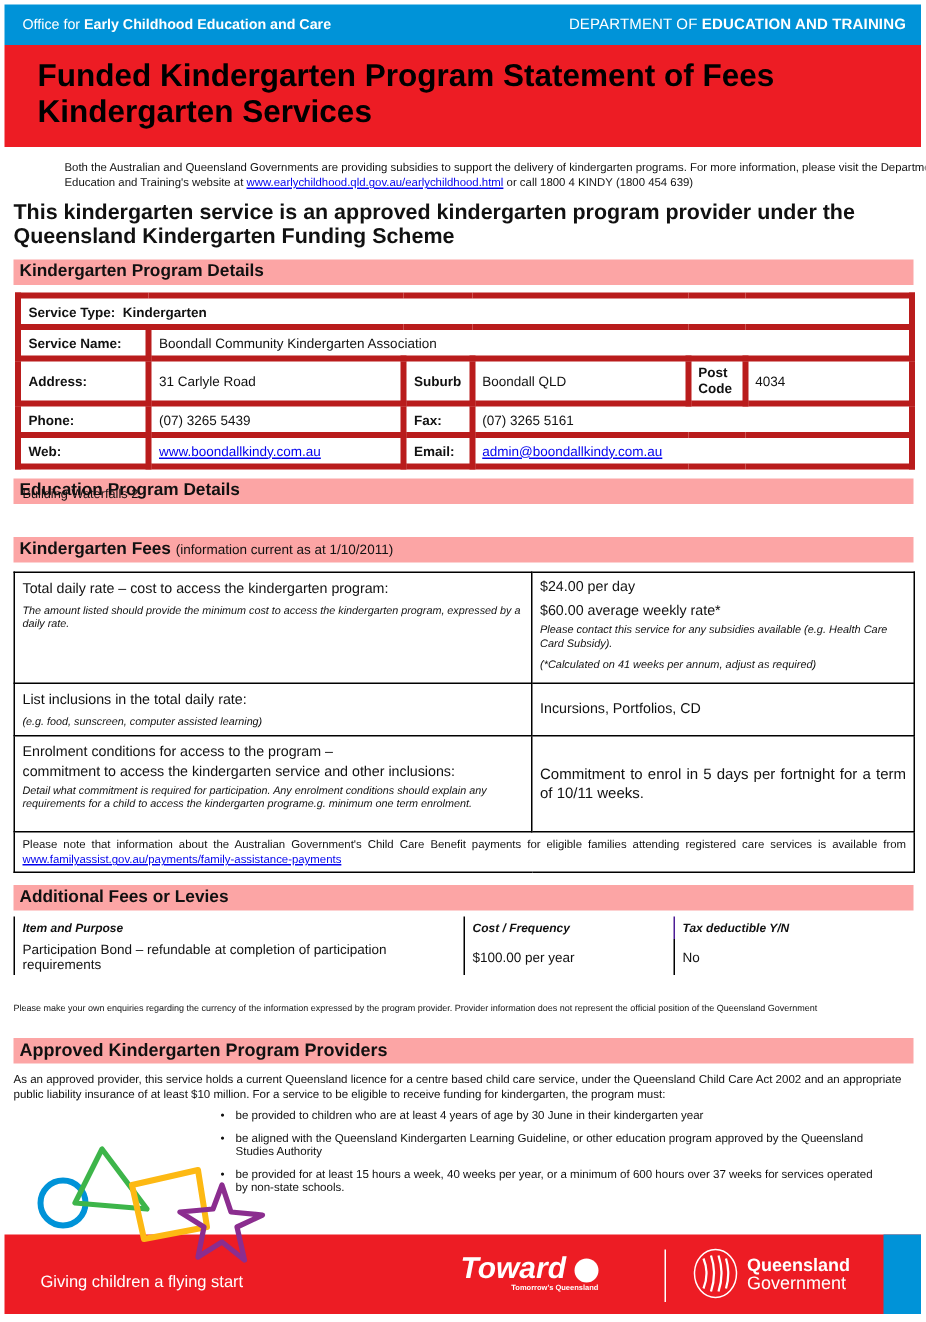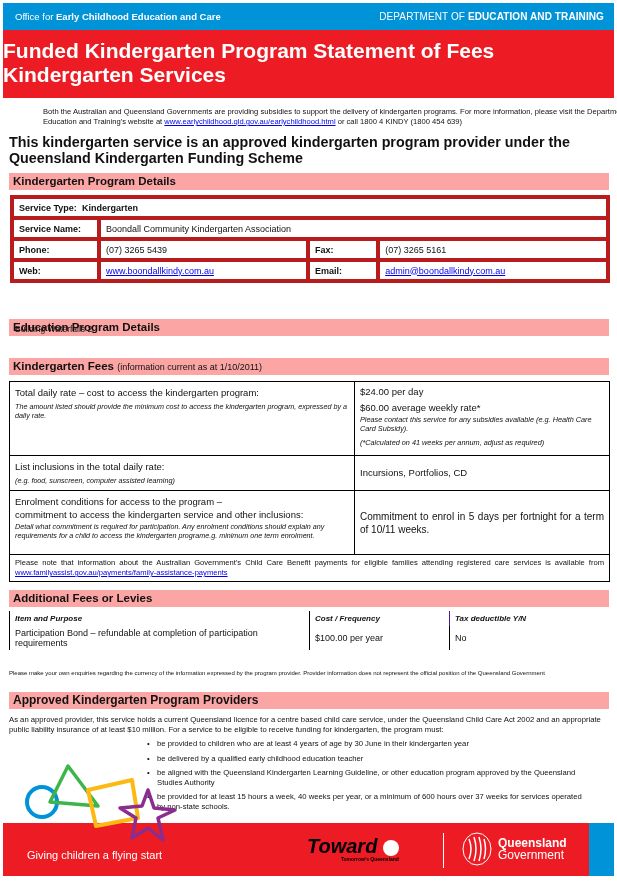--- a/index.html
+++ b/index.html
@@ -1,20 +1,20 @@
 <!DOCTYPE html>
 <html><head>
 <meta charset="utf-8">
 <style>
   * { box-sizing: border-box; margin: 0; padding: 0; }
   body { width: 617px; height: 881px; background: #fff; font-family: "Liberation Sans", sans-serif; color: #111; position: relative; overflow: hidden; }
   .topbar { position: absolute; left: 3px; top: 3px; width: 611px; height: 27px; background: #0093d8; color: #fff; font-size: 9.5px; display: flex; justify-content: space-between; align-items: center; padding: 0 10px 0 12px; }
   .topbar b { font-weight: bold; }
   .topbar .right { font-size: 10px; letter-spacing: 0.1px; }
-  .banner { position: absolute; left: 3px; top: 30px; width: 611px; height: 68px; background: #ed1c24; color: #ffffff; padding: 9px 0 0 0; }
+  .banner { position: absolute; left: 3px; top: 30px; width: 611px; height: 68px; background: #ed1c24; color: #000000; padding: 9px 0 0 22px; }
   .banner h1 { font-size: 21px; line-height: 24px; font-weight: bold; }
   .intro { position: absolute; left: 27px; top: 107px; width: 600px; font-size: 7.6px; line-height: 10px; margin-left: 16px; }
   a { color: #0000ee; text-decoration: underline; }
   .bighead { position: absolute; left: 9px; top: 134px; width: 600px; font-size: 14.3px; font-weight: bold; line-height: 16px; }
   .secthead { position: absolute; left: 9px; width: 600px; height: 17px; background: #fca5a5; font-size: 11.5px; font-weight: bold; padding: 1px 0 0 4px; line-height: 15px; }
   .secthead small { font-weight: normal; font-size: 9px; }
   table { border-collapse: collapse; }
   .details { position: absolute; left: 10px; top: 195px; width: 600px; font-size: 9px; }
   .details td { border: 4px solid #b91c1c; padding: 2px 5px; height: 21px; vertical-align: middle; }
   .details td.lbl { font-weight: bold; }
@@ -32,21 +32,21 @@
   .addfees td.first { border-left: 1px solid #000; }
   .addfees th { text-align: left; font-style: italic; font-weight: bold; font-size: 8px; padding: 2px 5px; height: 15px; }
   .disclaimer { position: absolute; left: 9px; top: 669px; width: 600px; font-size: 6px; line-height: 8px; }
   .approved-text { position: absolute; left: 9px; top: 715px; width: 605px; font-size: 7.7px; line-height: 10px; }
   .bullets { position: absolute; left: 145px; top: 739px; width: 440px; font-size: 7.7px; line-height: 9.5px; list-style: none; }
   .bullets li { position: relative; padding-left: 12px; margin-bottom: 5px; }
   .bullets li::before { content: "•"; position: absolute; left: 2px; top: 0; }
   .footer { position: absolute; left: 3px; top: 823px; width: 611px; height: 53px; background: #ed1c24; }
   .footer .slogan { position: absolute; left: 24px; top: 26px; color: #fff; font-size: 11px; }
   .footer .blue { position: absolute; right: 0; top: 0; width: 25px; height: 53px; background: #0093d8; }
-  .toward { position: absolute; left: 304px; top: 12px; color: #000000; font-weight: bold; font-style: italic; font-size: 20px; }
+  .toward { position: absolute; left: 304px; top: 12px; color: #ffffff; font-weight: bold; font-style: italic; font-size: 20px; }
   .toward small { display: block; font-size: 5px; font-style: normal; text-align: right; margin-top: -2px; }
   .qld { position: absolute; left: 495px; top: 14px; color: #ffffff; font-size: 12px; line-height: 12px; }
   .qld b { font-weight: bold; }
   .divider { position: absolute; left: 440px; top: 10px; width: 1px; height: 35px; background: #fff; }
   .shapes { position: absolute; left: 20px; top: 760px; }
 </style>
 </head>
 <body>
 
 <div class="topbar">
@@ -67,20 +67,28 @@
 <div class="secthead" style="top:173px;">Kindergarten Program Details</div>
 
 <table class="details">
   <tbody>
       <tr>
     <td colspan="6" class="lbl"><span>Service Type:</span>&nbsp; <span>Kindergarten</span></td>
   </tr>
   <tr>
     <td class="lbl" style="width:87px;">Service Name:</td>
     <td colspan="5">Boondall Community Kindergarten Association</td>
+  </tr>
+  <tr class="addr">
+    <td class="lbl">Address:</td>
+    <td style="width:170px;">31 Carlyle Road</td>
+    <td class="lbl" style="width:44px;">Suburb</td>
+    <td style="width:144px;">Boondall  QLD</td>
+    <td class="lbl" style="width:38px;line-height:11px;">Post Code</td>
+    <td>4034</td>
   </tr>
   <tr>
     <td class="lbl">Phone:</td>
     <td>(07) 3265 5439</td>
     <td class="lbl">Fax:</td>
     <td colspan="3">(07) 3265 5161</td>
   </tr>
   <tr>
     <td class="lbl">Web:</td>
     <td><a>www.boondallkindy.com.au</a></td>
@@ -148,21 +156,20 @@
   </table>
 
 <div class="disclaimer">Please make your own enquiries regarding the currency of the information expressed by the program provider. Provider information does not represent the official position of the Queensland Government</div>
 
 <div class="secthead" style="top:692px;font-size:12px;">Approved Kindergarten Program Providers</div>
 
 <div class="approved-text">As an approved provider, this service holds a current Queensland licence for a centre based child care service, under the Queensland Child Care Act 2002 and an appropriate public liability insurance of at least $10 million. For a service to be eligible to receive funding for kindergarten, the program must:</div>
 
 <ul class="bullets">
   <li>be provided to children who are at least 4 years of age by 30 June in their kindergarten year</li>
-  <li>be delivered by a qualified early childhood education teacher</li>
   <li>be aligned with the Queensland Kindergarten Learning Guideline, or other education program approved by the Queensland Studies Authority</li>
   <li>be provided for at least 15 hours a week, 40 weeks per year, or a minimum of 600 hours over 37 weeks for services operated by non-state schools.</li>
 </ul>
 
 <div class="footer">
   <div class="slogan">Giving children a flying start</div>
   <div class="toward"><span>Toward</span> <span style="display:inline-block;width:16px;height:16px;border-radius:50%;background:#fff;vertical-align:middle;"></span><small>Tomorrow's Queensland</small></div>
   <div class="divider"></div>
   <svg style="position:absolute;left:458px;top:8px;" width="32" height="36" viewBox="0 0 32 36">
     <ellipse cx="16" cy="18" rx="14" ry="16" fill="none" stroke="#fff" stroke-width="1"></ellipse>

